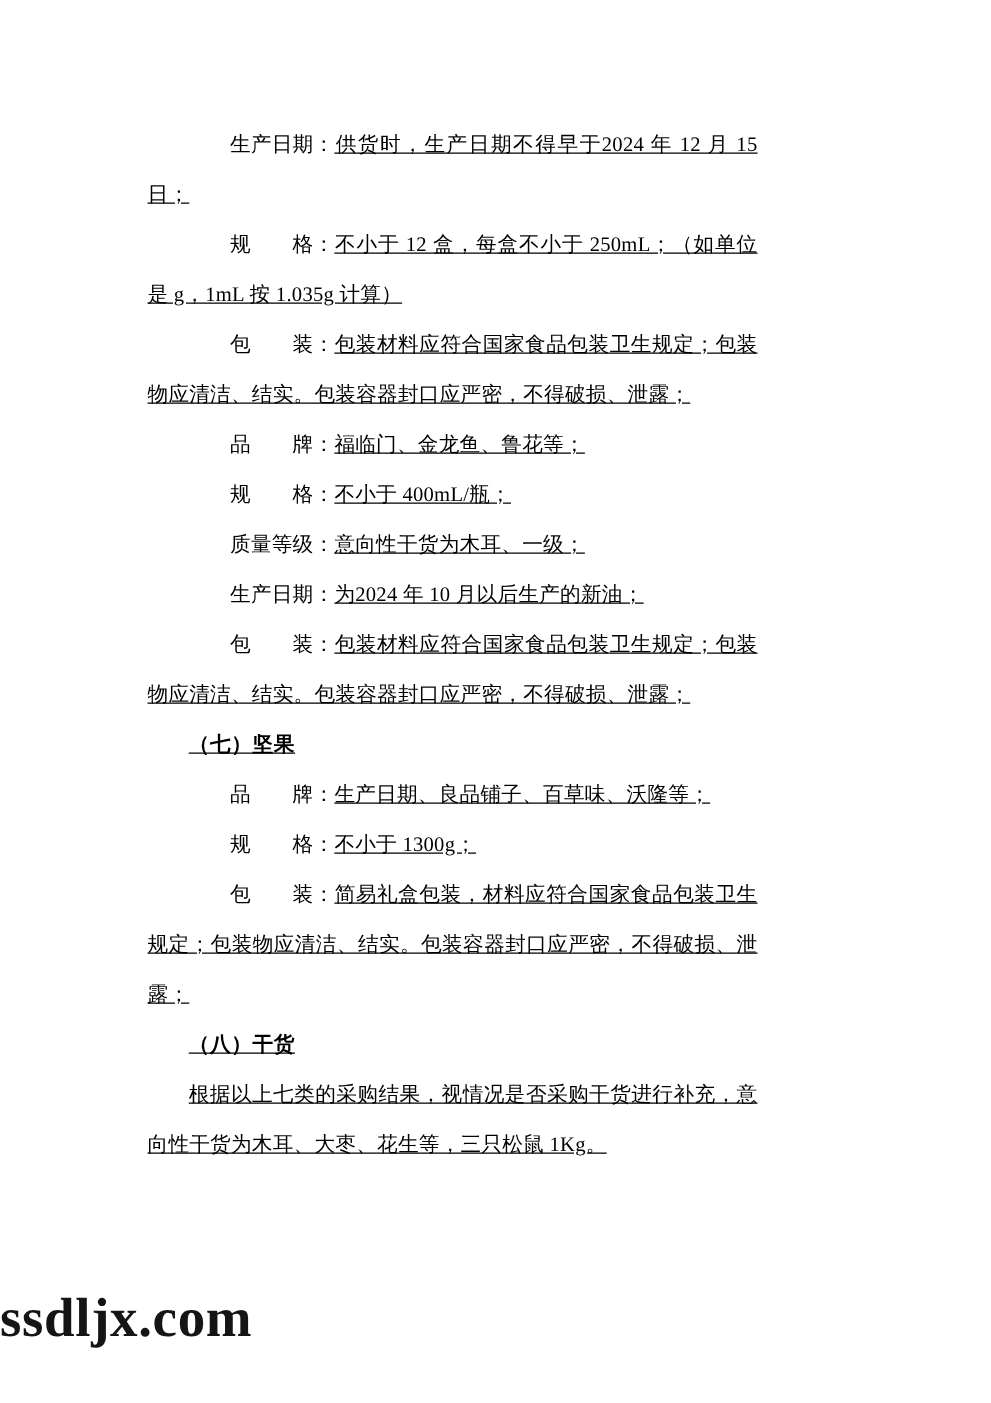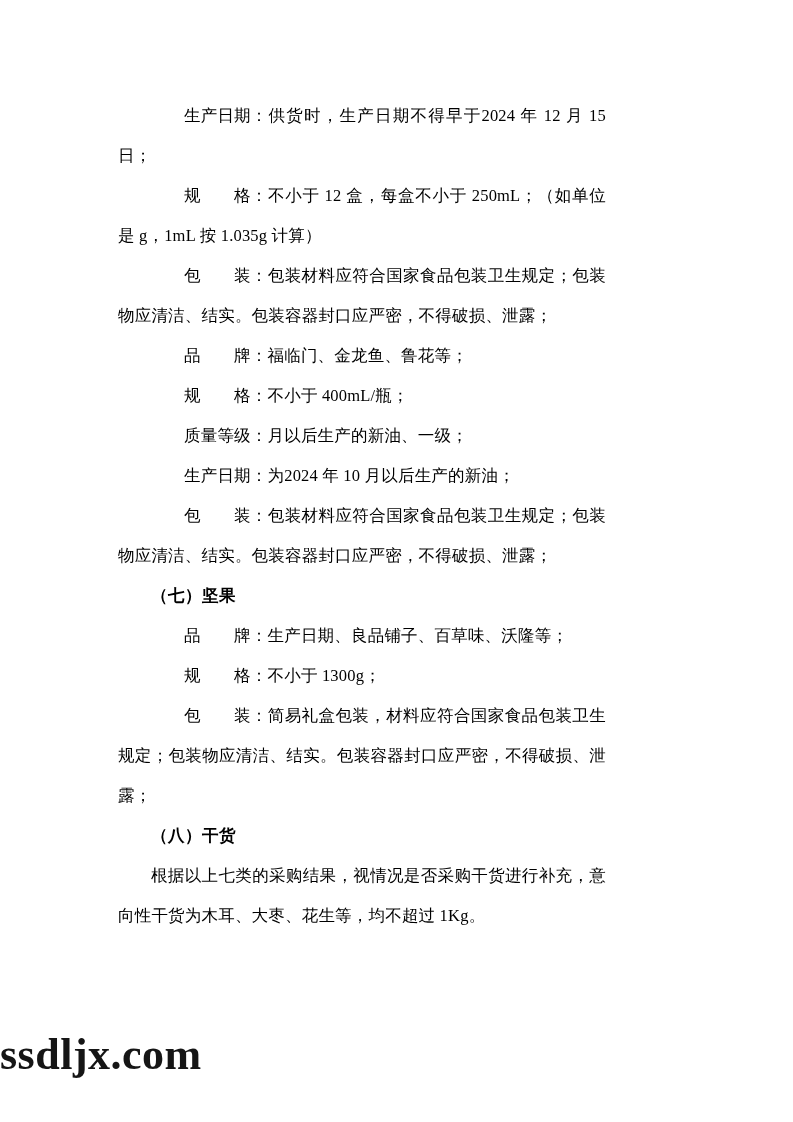--- a/index.html
+++ b/index.html
@@ -16,20 +16,21 @@
     overflow: hidden;
   }
   .page {
     position: absolute;
     left: 0;
     top: 0;
     width: 672px;
     height: 1122px;
     box-sizing: border-box;
     padding: 96px 66px 60px 118px;
+    text-decoration: underline;
   }
   .doc-body {
     font-size: 16.5px;
     line-height: 40px;
     letter-spacing: 0.2px;
     text-align: justify;
   }
   p {
     margin: 0;
     padding: 0;
@@ -66,24 +67,24 @@
 </head>
 <body>
 
 <div class="page">
   <div class="doc-body" id="doc-body">
       <p class="para"><span class="lbl">生产日期：</span><span>供货时，生产日期不得早于2024 年 12 月 15 日；</span></p>
       <p class="para"><span class="lbl">规　　格：</span><span>不小于 12 盒，每盒不小于 250mL；（如单位是 g，1mL 按 1.035g 计算）</span></p>
       <p class="para"><span class="lbl">包　　装：</span><span>包装材料应符合国家食品包装卫生规定；包装物应清洁、结实。包装容器封口应严密，不得破损、泄露；</span></p>
       <p class="para"><span class="lbl">品　　牌：</span><span>福临门、金龙鱼、鲁花等；</span></p>
       <p class="para"><span class="lbl">规　　格：</span><span>不小于 400mL/瓶；</span></p>
-      <p class="para"><span class="lbl">质量等级：</span><span>月以后生产的新油、一级；</span></p>
+      <p class="para"><span class="lbl">质量等级：</span><span>意向性干货为木耳、一级；</span></p>
       <p class="para"><span class="lbl">生产日期：</span><span>为2024 年 10 月以后生产的新油；</span></p>
       <p class="para"><span class="lbl">包　　装：</span><span>包装材料应符合国家食品包装卫生规定；包装物应清洁、结实。包装容器封口应严密，不得破损、泄露；</span></p>
       <p class="heading-wide"><span>（七）坚果</span></p>
       <p class="para"><span class="lbl">品　　牌：</span><span>生产日期、良品铺子、百草味、沃隆等；</span></p>
       <p class="para"><span class="lbl">规　　格：</span><span>不小于 1300g；</span></p>
       <p class="para"><span class="lbl">包　　装：</span><span>简易礼盒包装，材料应符合国家食品包装卫生规定；包装物应清洁、结实。包装容器封口应严密，不得破损、泄露；</span></p>
       <p class="heading-wide"><span>（八）干货</span></p>
-      <p class="para"><span>根据以上七类的采购结果，视情况是否采购干货进行补充，意向性干货为木耳、大枣、花生等，均不超过 1Kg。</span></p>
+      <p class="para"><span>根据以上七类的采购结果，视情况是否采购干货进行补充，意向性干货为木耳、大枣、花生等，三只松鼠 1Kg。</span></p>
     </div>
   <div class="watermark">ssdljx.com</div>
 </div>
 
 </body></html>

